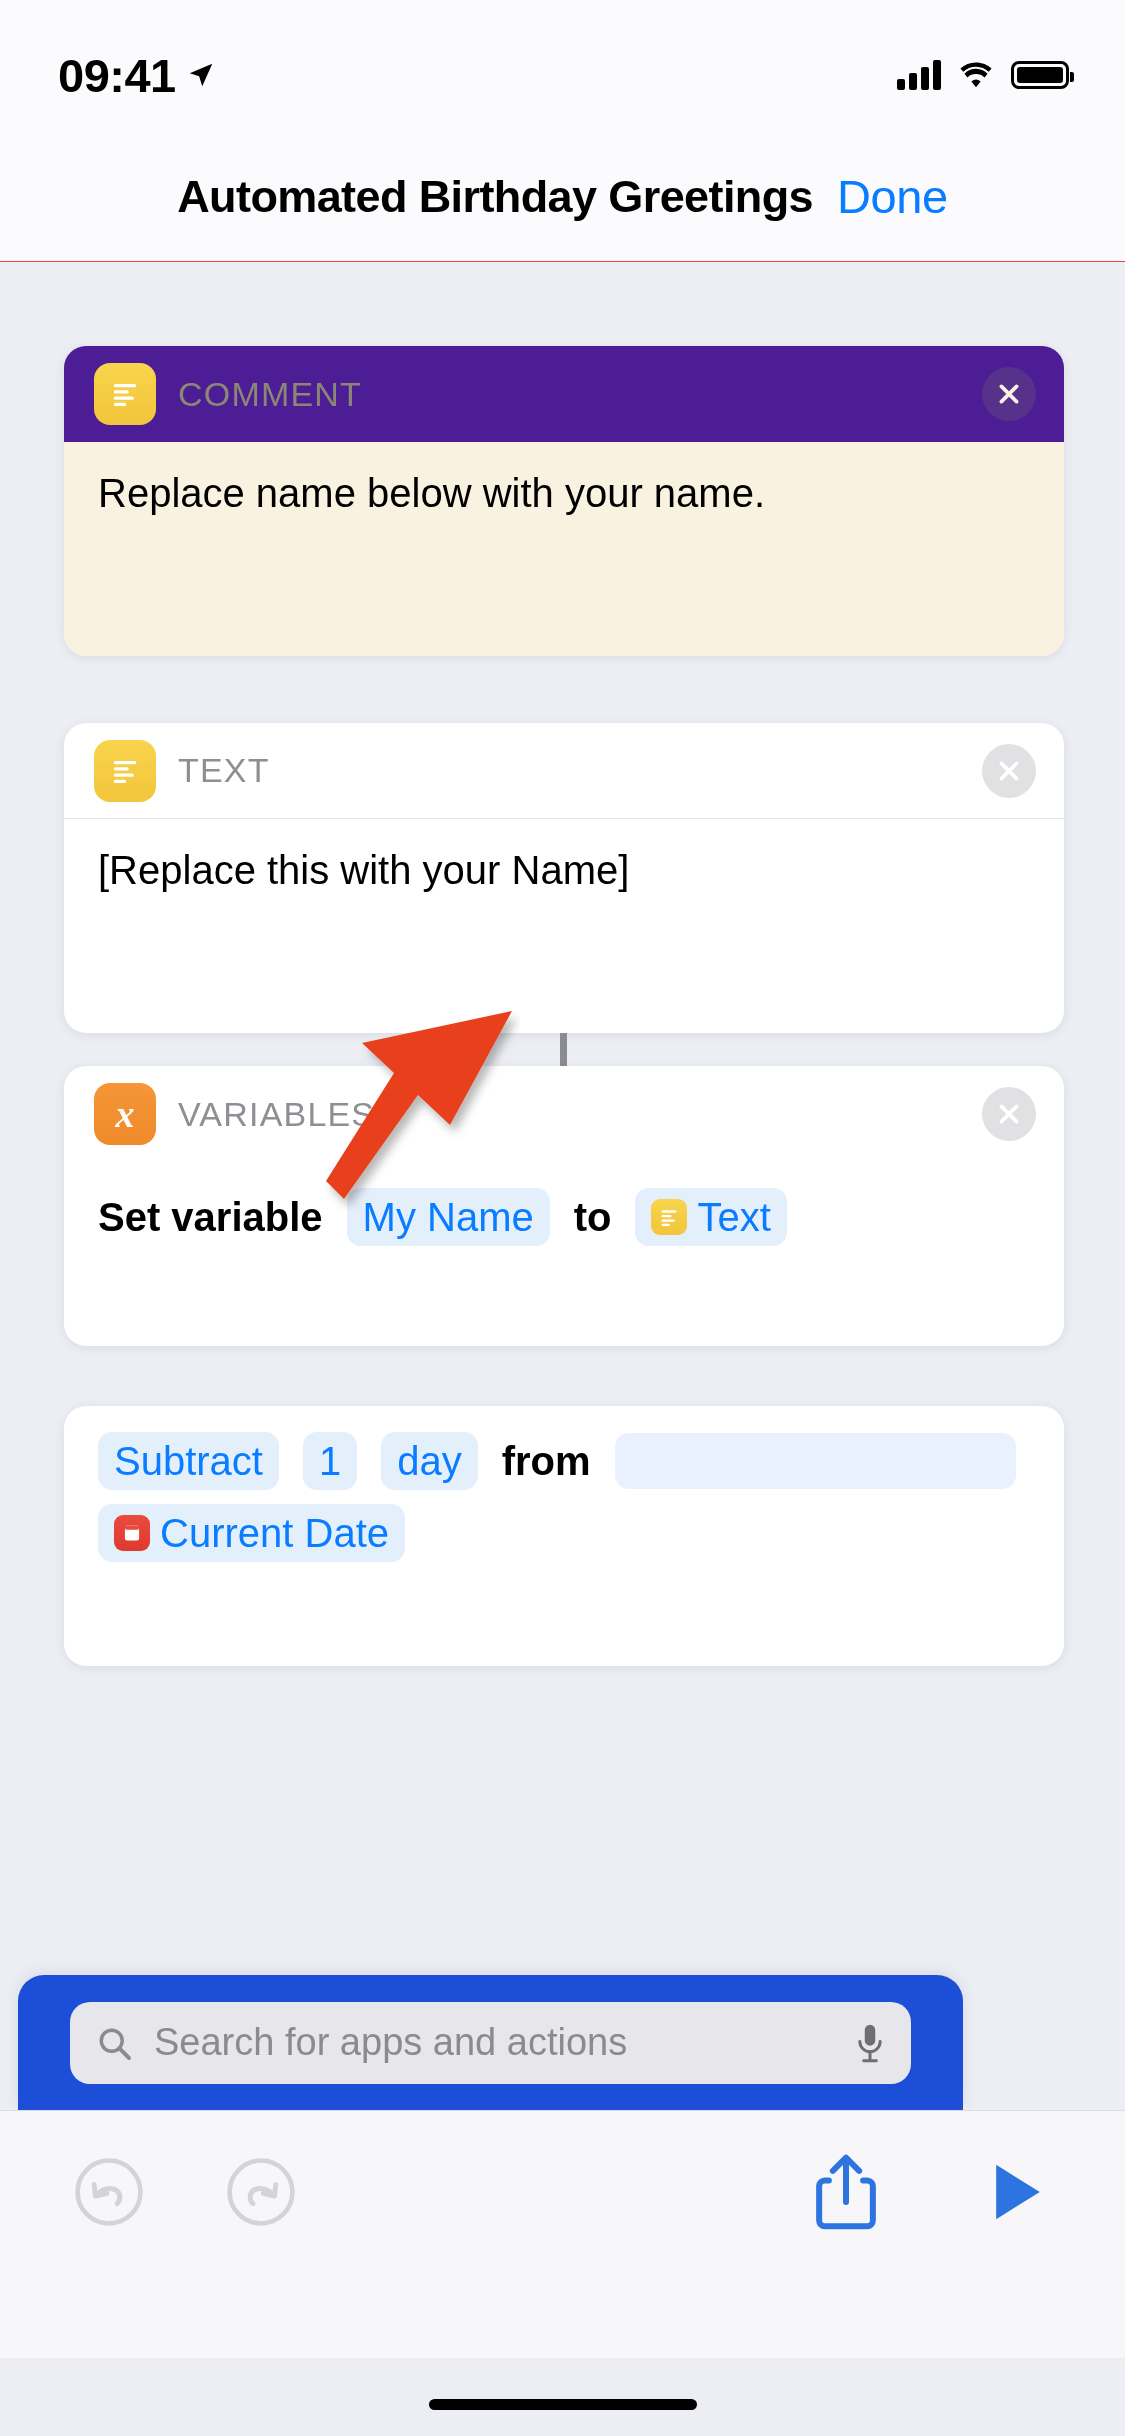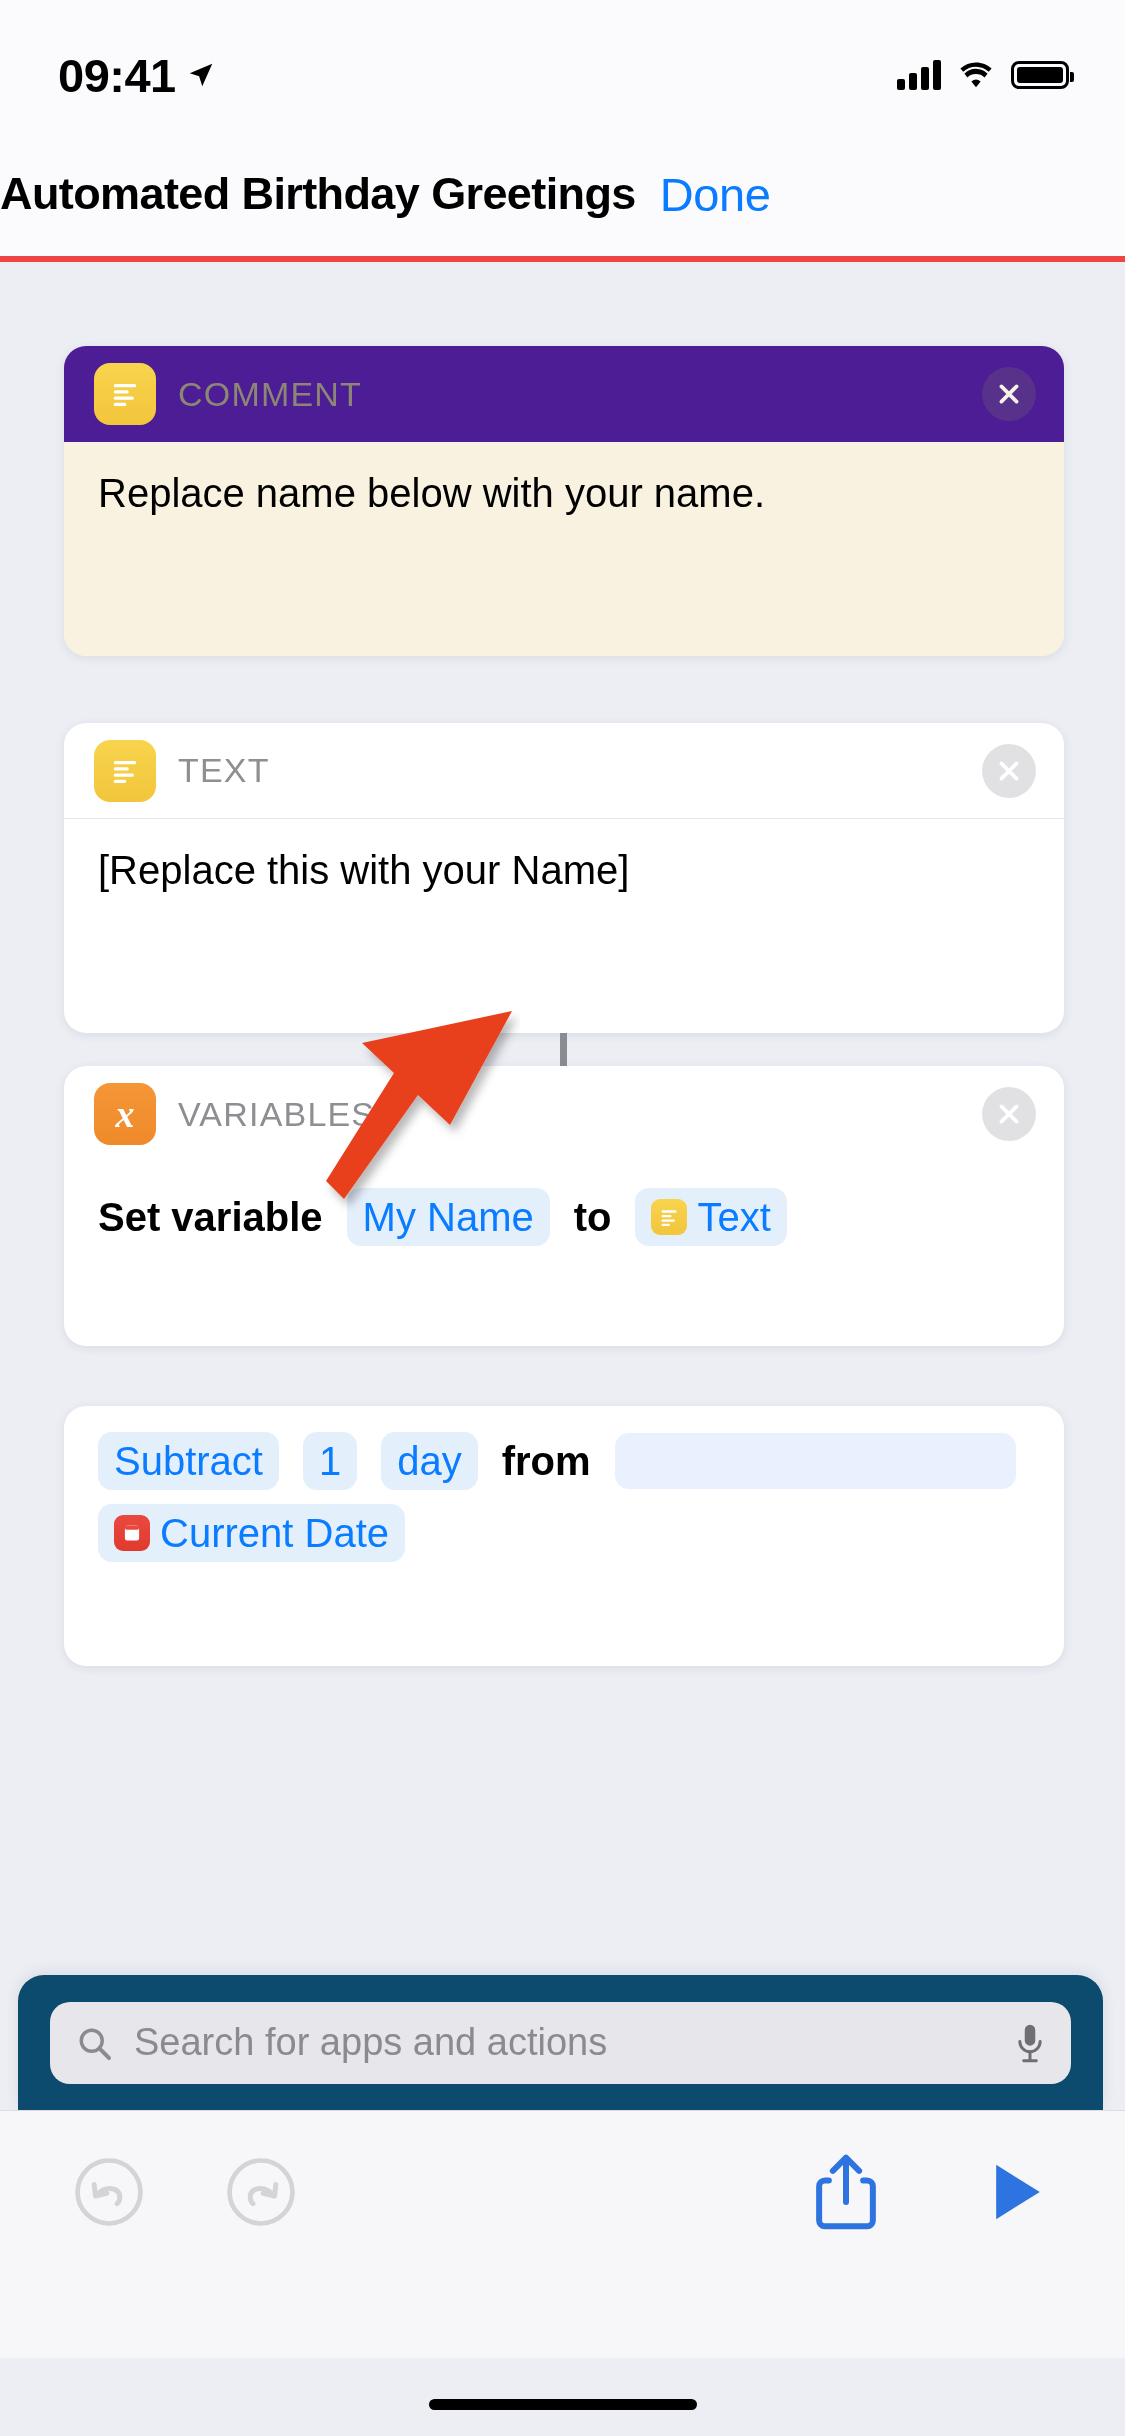--- a/index.html
+++ b/index.html
@@ -52,22 +52,22 @@
     content:""; position:absolute; right:-8px; top:8px;
     width:4px; height:10px; background:#000; border-radius:0 2px 2px 0;
   }
   .battery span { display:block; width:100%; height:100%; background:#000; border-radius:3px; }
 
   
   .navbar {
     position: absolute; top: 132px; left: 0;
     width: 1125px; height: 130px;
     background: #fbfbfd;
-    border-bottom: 6px solid #ef4444;
-    display: flex; align-items: center; 
+    border-bottom: 1px solid #ef4444;
+    display: flex; align-items: center; justify-content: center;
     gap: 24px;
   }
   .nav-title {
     font-size: 45px; font-weight: 700; color: #000;
     letter-spacing: -0.6px;
   }
   .nav-done {
     font-size: 47px; color: #0a7cff; letter-spacing: -0.4px;
   }
 
@@ -171,26 +171,26 @@
   
   .arrow-annot {
     position: absolute; left: 300px; top: 740px;
     width: 220px; height: 210px;
     pointer-events: none;
   }
 
   
   .search-panel {
     position: absolute; left: 18px; top: 1975px;
-    width: 1085px; height: 135px;
-    background: #0c4a6e;
+    width: 945px; height: 135px;
+    background: #1d4ed8;
     border-radius: 26px 26px 0 0;
     box-shadow: 0 -3px 14px rgba(60,60,90,.10);
     display: flex; align-items: center;
-    padding: 0 32px;
+    padding: 0 52px;
   }
   .search-field {
     width: 100%; height: 82px; border-radius: 20px;
     background: #e6e6eb;
     display: flex; align-items: center; gap: 22px;
     padding: 0 26px;
   }
   .search-field .mag { width: 36px; height: 36px; flex:none; }
   .search-ph { flex: 1; font-size: 38px; color: #8a8a8f; }
   .mic { width: 30px; height: 42px; flex:none; }

